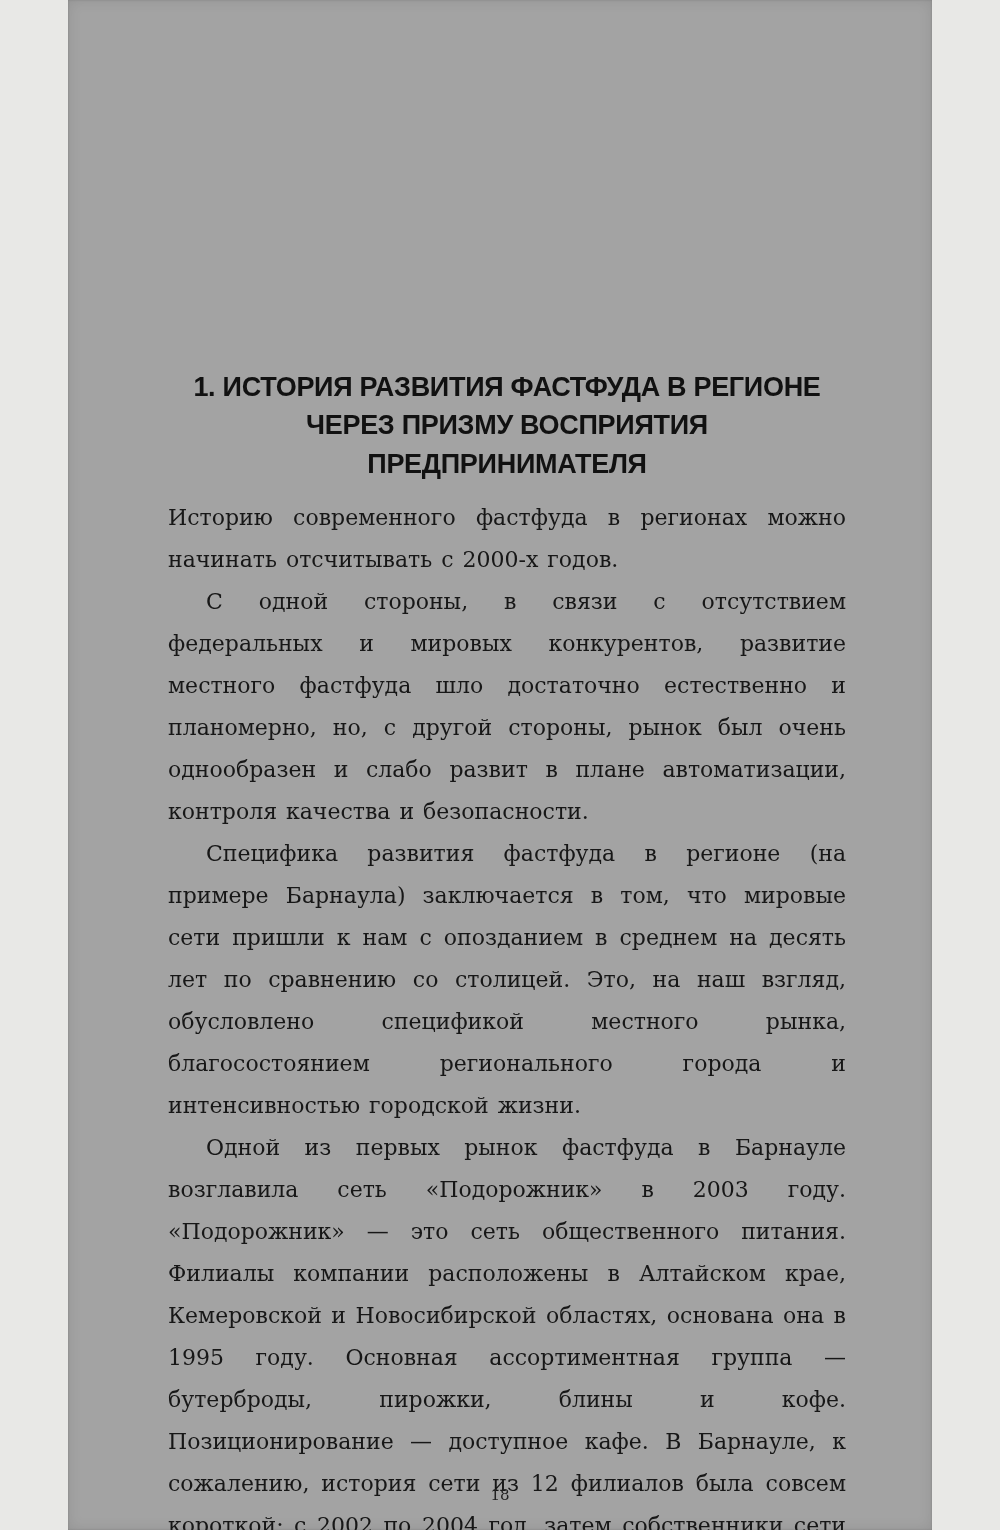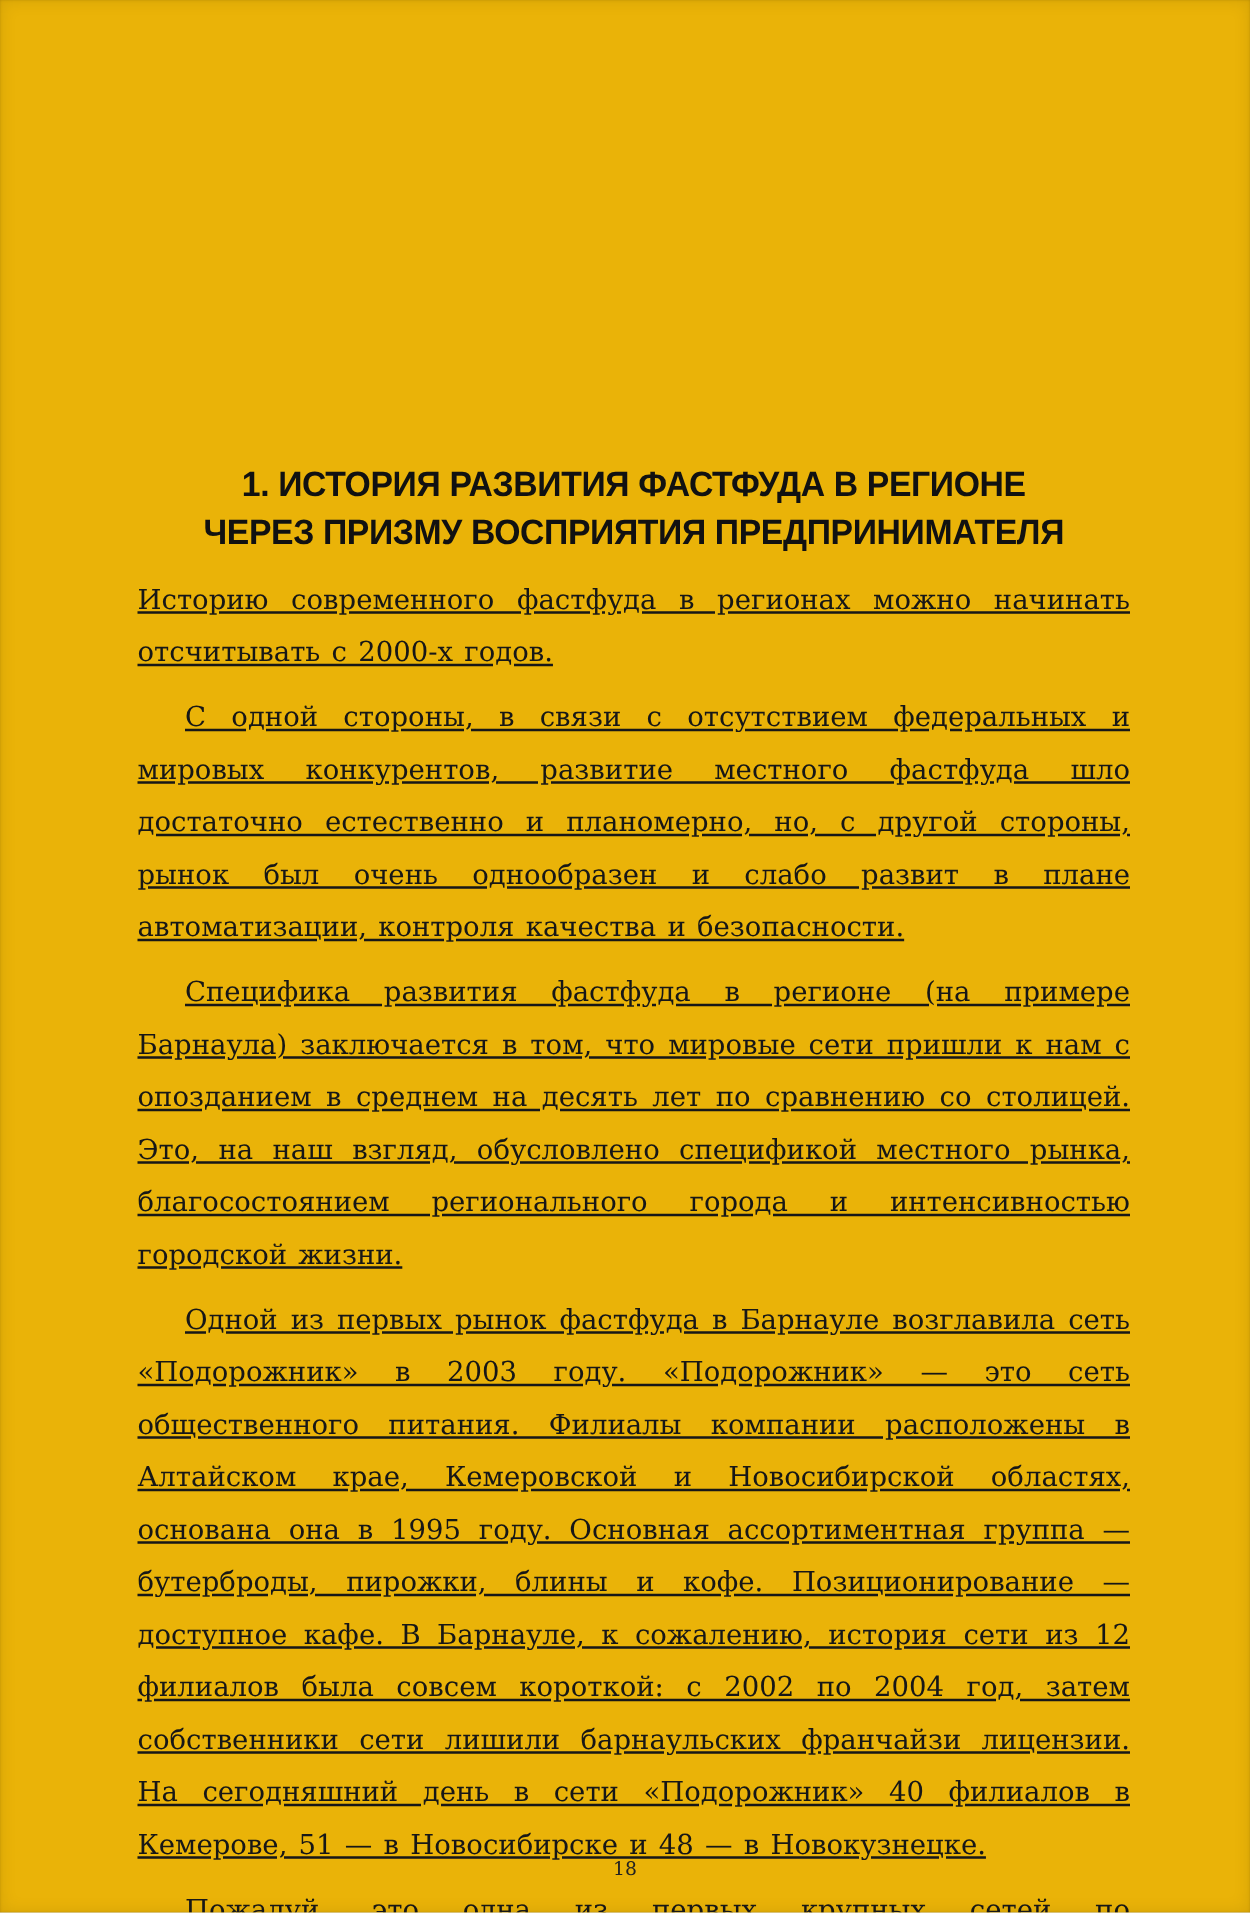--- a/index.html
+++ b/index.html
@@ -2,24 +2,24 @@
 <html lang="ru"><head>
 <meta charset="utf-8">
 <style>
   html, body {
     margin: 0;
     padding: 0;
     background: #e8e8e6;
   }
   .page {
     position: relative;
-    width: 1000px;
+    width: 864px;
     height: 1530px;
     margin: 0 auto;
-    background: #eab308;
+    background: #a3a3a3;
     box-sizing: border-box;
     padding: 370px 86px 0 100px;
     box-shadow: inset 0 0 14px rgba(0,0,0,0.10), inset 0 0 2px rgba(0,0,0,0.18);
     color: #141414;
     overflow: hidden;
   }
   .chapter-heading {
     font-family: "Liberation Sans", sans-serif;
     font-weight: 700;
     font-size: 27px;
@@ -31,23 +31,22 @@
     transform: scaleY(1.04);
   }
   .body-text {
     font-family: "DejaVu Serif", "Liberation Serif", serif;
     font-size: 22px;
     line-height: 42px;
     text-align: justify;
     color: #171717;
   }
   .body-text p {
-    margin: 10px;
+    margin: 0;
     word-spacing: 2px;
-    text-decoration: underline;
   }
   .body-text p.indent {
     text-indent: 38px;
   }
   .page-number {
     position: absolute;
     bottom: 26px;
     left: 0;
     width: 100%;
     text-align: center;

